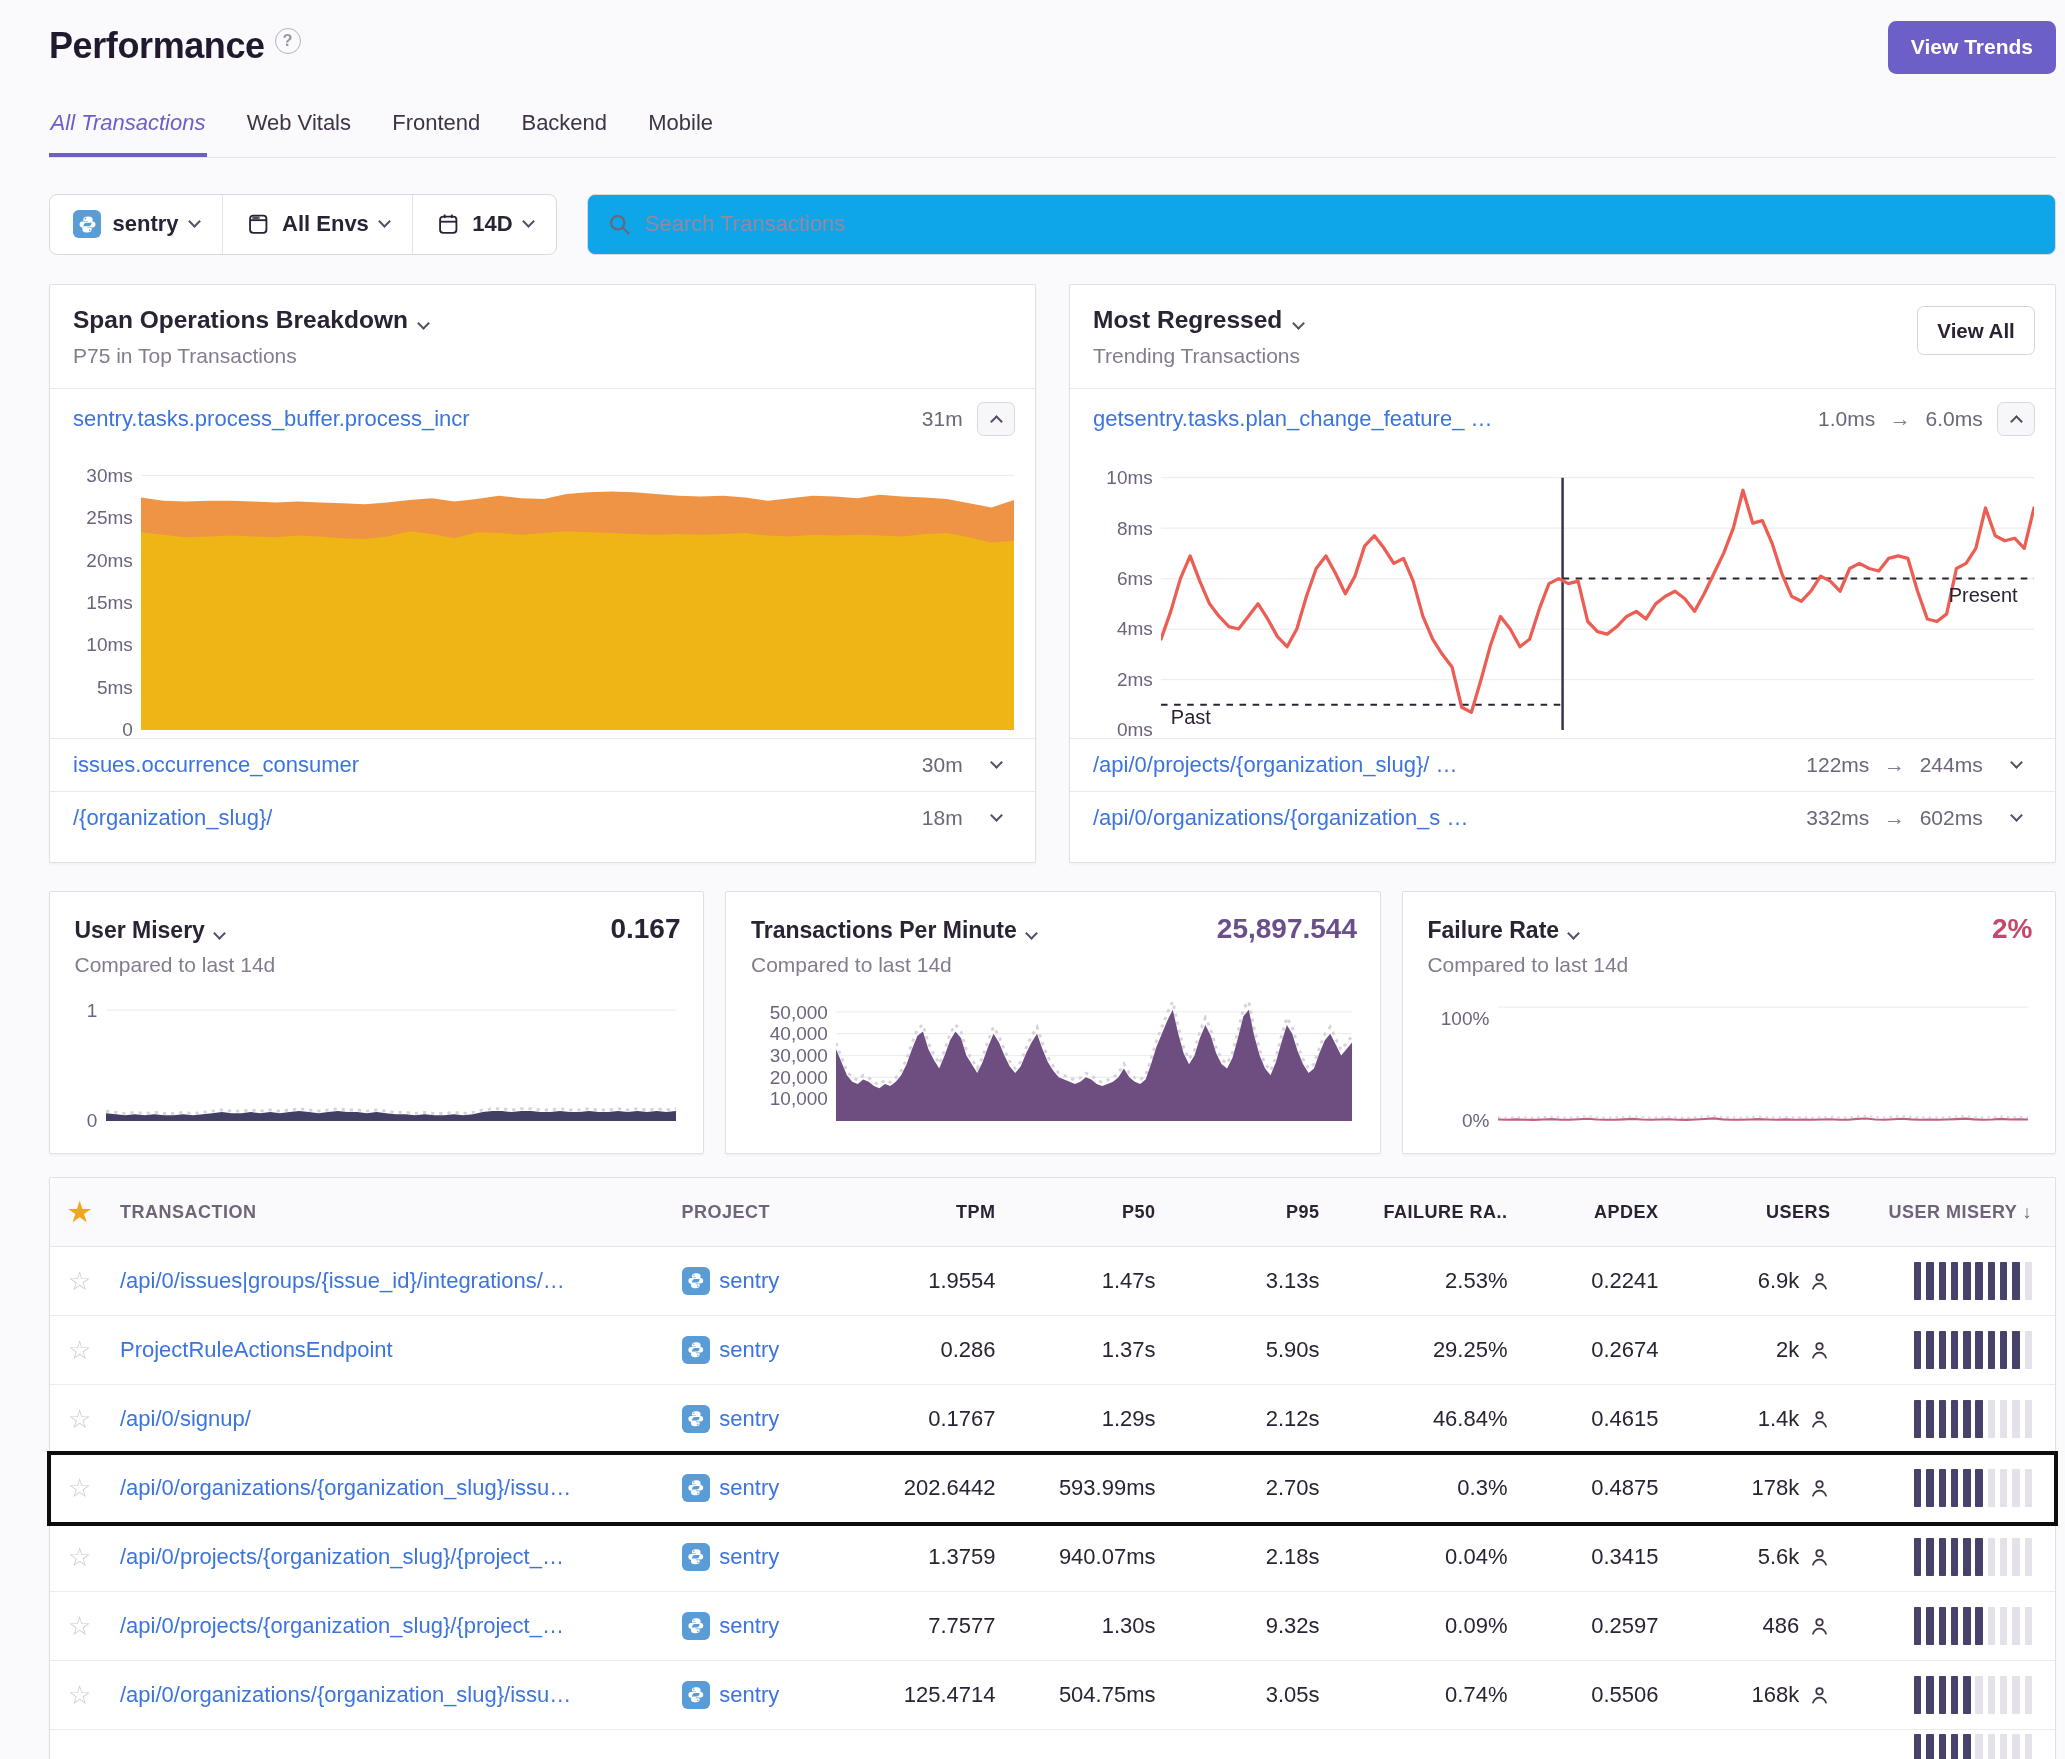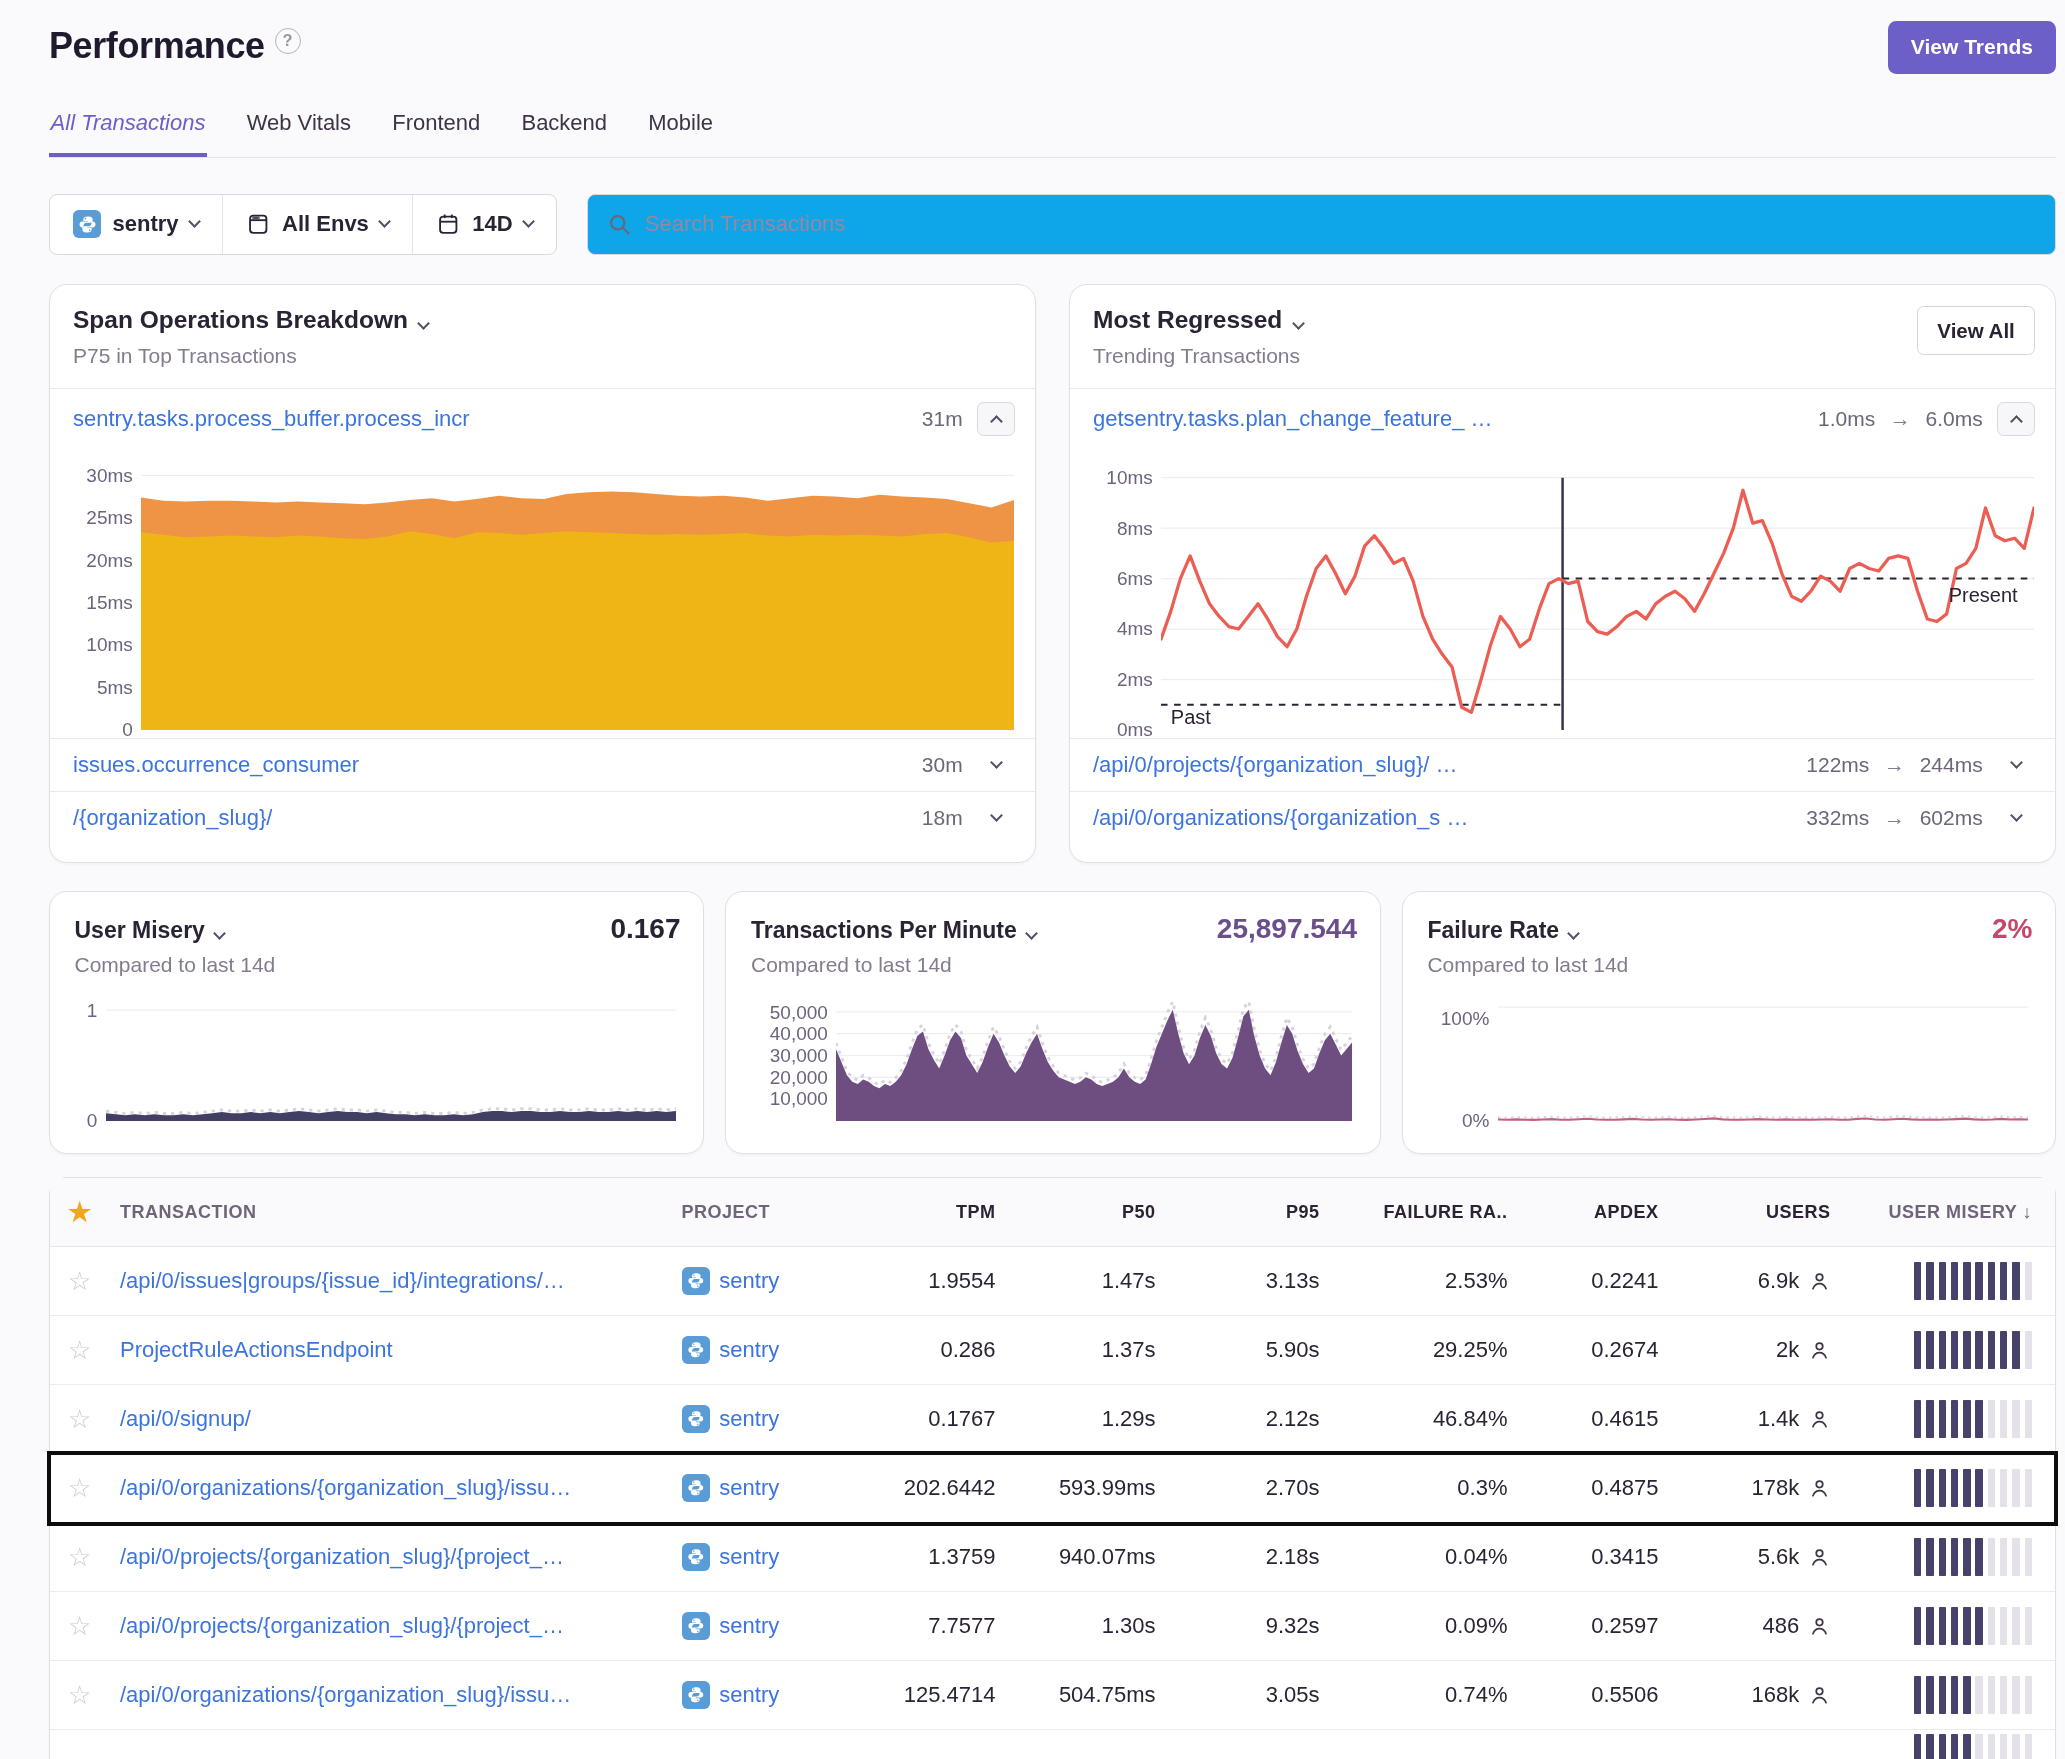--- a/index.html
+++ b/index.html
@@ -25,21 +25,21 @@
   .fseg + .fseg { border-left:1.2px solid #E5E1E9;justify-content:center; }
   .search-box { flex:1; display:flex; align-items:center; gap:13px; background:#0ea5e9; border:1.2px solid #DCD6E0; border-radius:8.2px; height:61px; padding:0 19.6px; }
   .search-box input { border:none; outline:none; flex:1; font-family:inherit; font-size:22px; color:#2B2233; background:transparent; }
   .search-box input::placeholder { color:#938A9E; }
 
   .chv { display:inline-block; width:9px; height:9px; border-right:2px solid #564B63; border-bottom:2px solid #564B63; }
   .chv.down { transform:rotate(45deg); margin-top:-4.9px; }
   .chv.up { transform:rotate(-135deg); margin-top:4.9px; }
 
   
-  .card { background:#fff; border:1.2px solid #E2DEE8; border-radius:18px; box-shadow:0 1.6px 2.5px rgba(43,34,51,0.03); }
+  .card { background:#fff; border:1.2px solid #E2DEE8; border-radius:2px; box-shadow:0 1.6px 2.5px rgba(43,34,51,0.03); }
 
   .panels { display:flex; gap:33px; padding:29.5px 29px 0 29px; }
   .panel { flex:1; height:579px; overflow:hidden; position:relative; }
   .panel-head { padding:21px 23px 19.6px 23px; border-bottom:1.2px solid #EAE7EF; position:relative; }
   .panel-head h2 { font-size:24.5px; font-weight:bold; color:#2B2233; display:inline-block; }
   .panel-head .chv { margin-left:11.5px; }
   .panel-sub { font-size:21px; color:#857B8F; margin-top:9.8px; }
   .view-all { position:absolute; right:19.6px; top:21px; background:#fff; border:1.2px solid #D8D2DE; border-radius:6.5px;
     font-family:inherit; font-size:20.5px; font-weight:bold; color:#2B2233; padding:11.5px 19.6px; cursor:pointer; }
   .prow { display:flex; align-items:center; justify-content:space-between; padding:13px 19.6px 13px 23px; }

